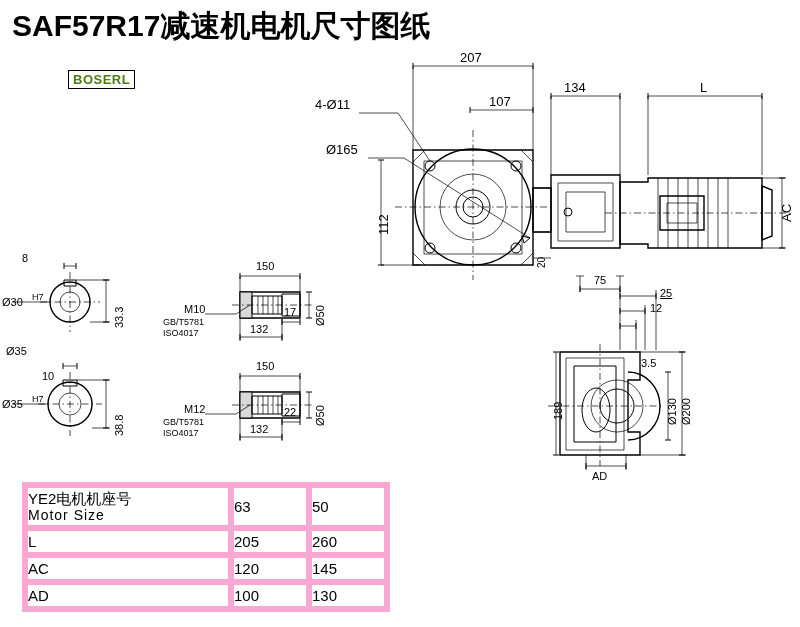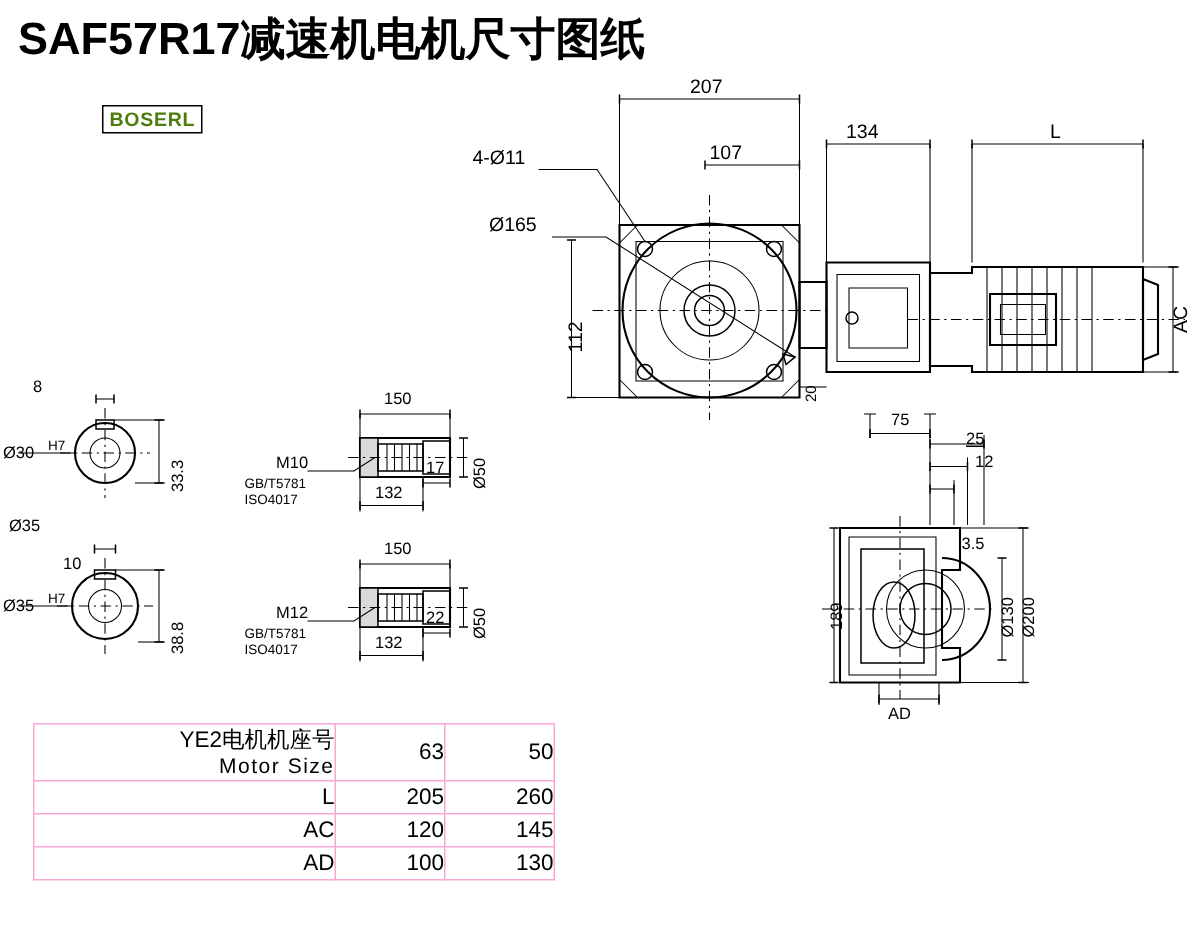--- a/index.html
+++ b/index.html
@@ -35,22 +35,22 @@
   .lbl.big{font-size:13px;}
   .rot90{transform:rotate(-90deg);transform-origin:left top;}
 
   
   .spec-table{
     position:absolute;left:22px;top:482px;
     border-collapse:collapse;
     font-family:"Liberation Sans", sans-serif;
   }
   .spec-table td{
-    border:1px solid #f9a8d4;
-    text-align:right;
+    border:6px solid #f9a8d4;
+    text-align:left;
     font-size:15px;
     padding:2px 0;
   }
   .spec-table td.c0{width:200px;}
   .spec-table td.c1,.spec-table td.c2{width:72px;}
   .spec-table td.head{font-size:15px;line-height:1.15;}
   .spec-table td.head .cn{font-size:15px;}
   .spec-table td.head .en{font-size:14px;letter-spacing:1px;}
 
   svg.draw{position:absolute;left:0;top:0;width:800px;height:627px;}
@@ -257,21 +257,21 @@
     <line class="thin" x1="640" y1="352" x2="686" y2="352"></line>
     <line class="thin" x1="640" y1="455" x2="686" y2="455"></line>
 
     <line class="thin" x1="586" y1="466" x2="626" y2="466"></line>
     <path class="ln" d="M586 463 l0 6 M626 463 l0 6"></path>
     <line class="thin" x1="586" y1="455" x2="586" y2="470"></line>
     <line class="thin" x1="626" y1="455" x2="626" y2="470"></line>
   </svg>
 
   <div class="lbl big" style="left:460px;top:50px;">207</div>
-  <div class="lbl big" style="left:473px;top:94px;text-align:right;">107</div>
+  <div class="lbl big" style="left:489px;top:94px;text-align:right;">107</div>
   <div class="lbl big" style="left:315px;top:97px;">4-Ø11</div>
   <div class="lbl big" style="left:326px;top:142px;">Ø165</div>
   <div class="lbl big rot90" style="left:376px;top:235px;">112</div>
   <div class="lbl sm rot90" style="left:536px;top:268px;">20</div>
   <div class="lbl big" style="left:564px;top:80px;">134</div>
   <div class="lbl big" style="left:700px;top:80px;">L</div>
   <div class="lbl big rot90" style="left:779px;top:222px;">AC</div>
 
   <div class="lbl" style="left:22px;top:252px;">8</div>
   <div class="lbl" style="left:2px;top:296px;">Ø30</div>
@@ -293,21 +293,21 @@
 
   <div class="lbl" style="left:256px;top:360px;">150</div>
   <div class="lbl" style="left:184px;top:403px;">M12</div>
   <div class="lbl xs" style="left:163px;top:417px;">GB/T5781</div>
   <div class="lbl xs" style="left:163px;top:428px;">ISO4017</div>
   <div class="lbl" style="left:284px;top:406px;">22</div>
   <div class="lbl" style="left:250px;top:423px;">132</div>
   <div class="lbl rot90" style="left:314px;top:426px;">Ø50</div>
 
   <div class="lbl" style="left:594px;top:274px;">75</div>
-  <div class="lbl" style="left:644px;top:287px;text-decoration:underline;">25</div>
+  <div class="lbl" style="left:660px;top:287px;text-decoration:underline;">25</div>
   <div class="lbl" style="left:650px;top:302px;">12</div>
   <div class="lbl" style="left:641px;top:317px;margin-top:40px;">3.5</div>
   <div class="lbl rot90" style="left:552px;top:420px;">189</div>
   <div class="lbl rot90" style="left:666px;top:425px;">Ø130</div>
   <div class="lbl rot90" style="left:680px;top:425px;">Ø200</div>
   <div class="lbl" style="left:592px;top:470px;">AD</div>
 
   <table class="spec-table">
     <tbody>
       <tr>

